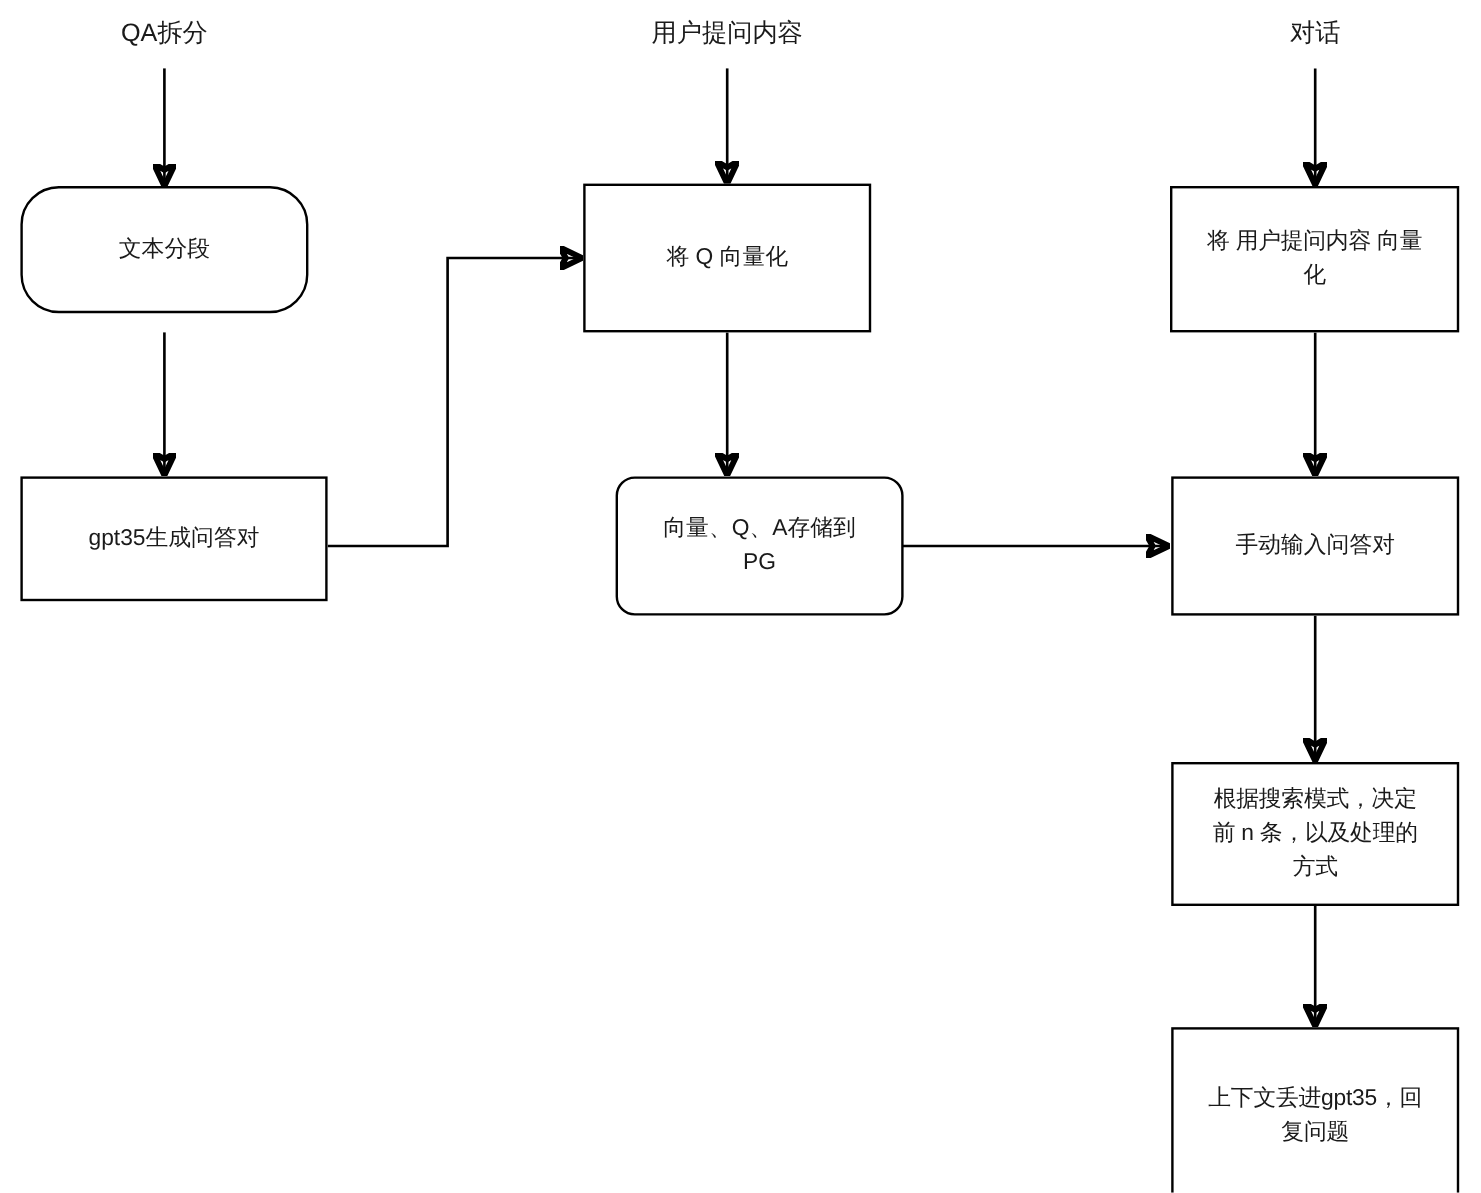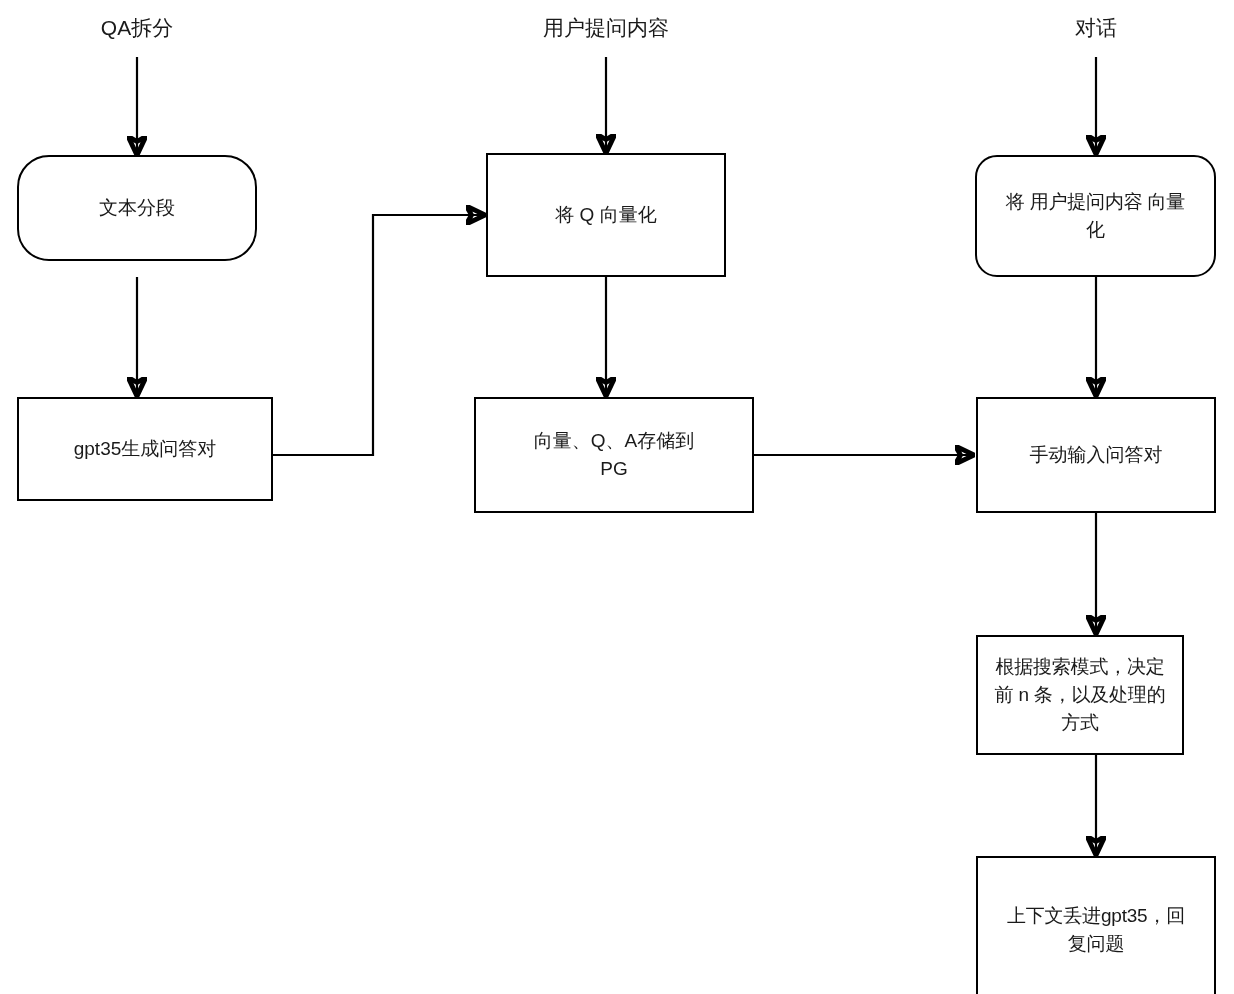--- a/index.html
+++ b/index.html
@@ -101,28 +101,28 @@
   <div class="caption" style="left:606px; top:16px;">用户提问内容</div>
 
   <div class="caption" style="left:1096px; top:16px;">对话</div>
 
   <div class="node" style="left:17px; top:155px; width:240px; height:106px;border-radius:32px;">文本分段</div>
 
   <div class="node" style="left:17px; top:397px; width:256px; height:104px;">gpt35生成问答对</div>
 
   <div class="node" style="left:486px; top:153px; width:240px; height:124px;">将 Q 向量化</div>
 
-  <div class="node" style="left:474px; top:397px; width:280px; height:116px;">向量、Q、A存储到
+  <div class="node" style="left:513px; top:397px; width:240px; height:116px;border-radius:16px;">向量、Q、A存储到
 PG</div>
 
-  <div class="node tight" style="left:975px; top:155px; width:241px; height:122px;border-radius:22px;">将 用户提问内容 向量
+  <div class="node tight" style="left:975px; top:155px; width:241px; height:122px;">将 用户提问内容 向量
 化</div>
 
   <div class="node" style="left:976px; top:397px; width:240px; height:116px;">手动输入问答对</div>
 
-  <div class="node tight" style="left:976px; top:635px; width:208px; height:120px;">根据搜索模式，决定
+  <div class="node tight" style="left:976px; top:635px; width:240px; height:120px;">根据搜索模式，决定
 前 n 条，以及处理的
 方式</div>
 
   <div class="node tight" style="left:976px; top:856px; width:240px; height:147px;">上下文丢进gpt35，回
 复问题</div>
 
 </div>
 
 </body></html>

